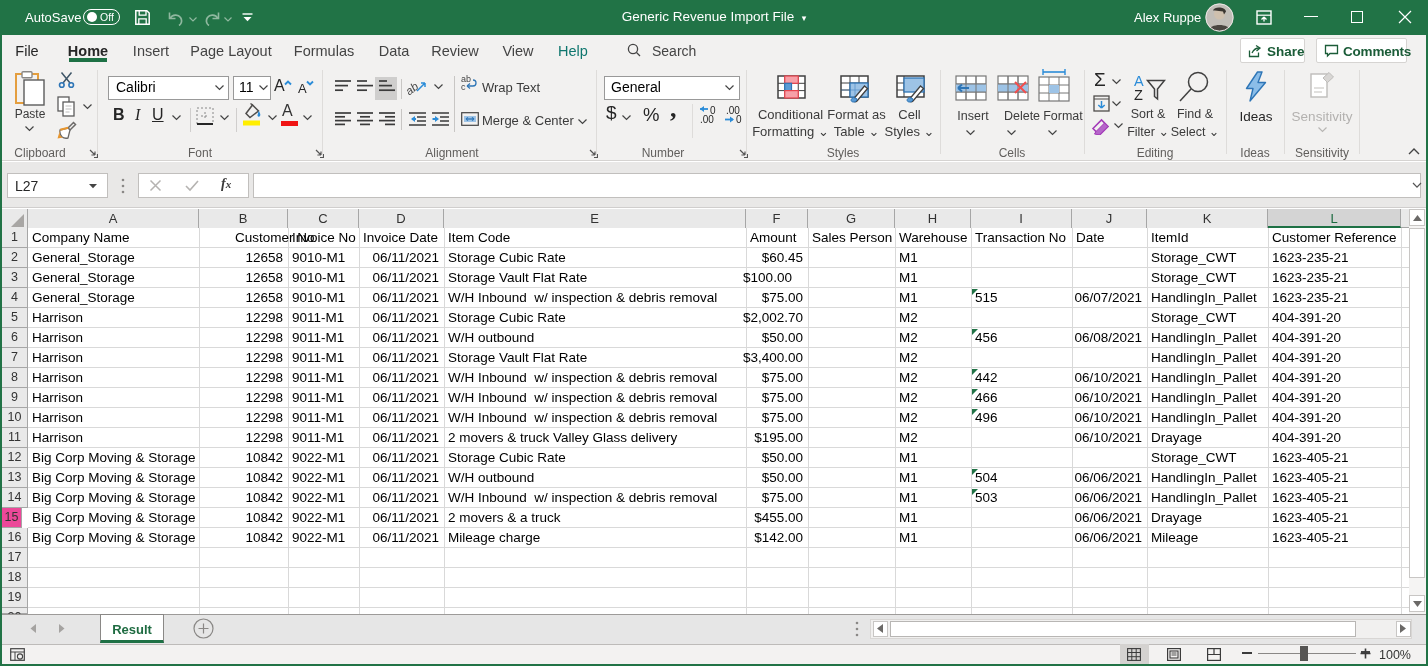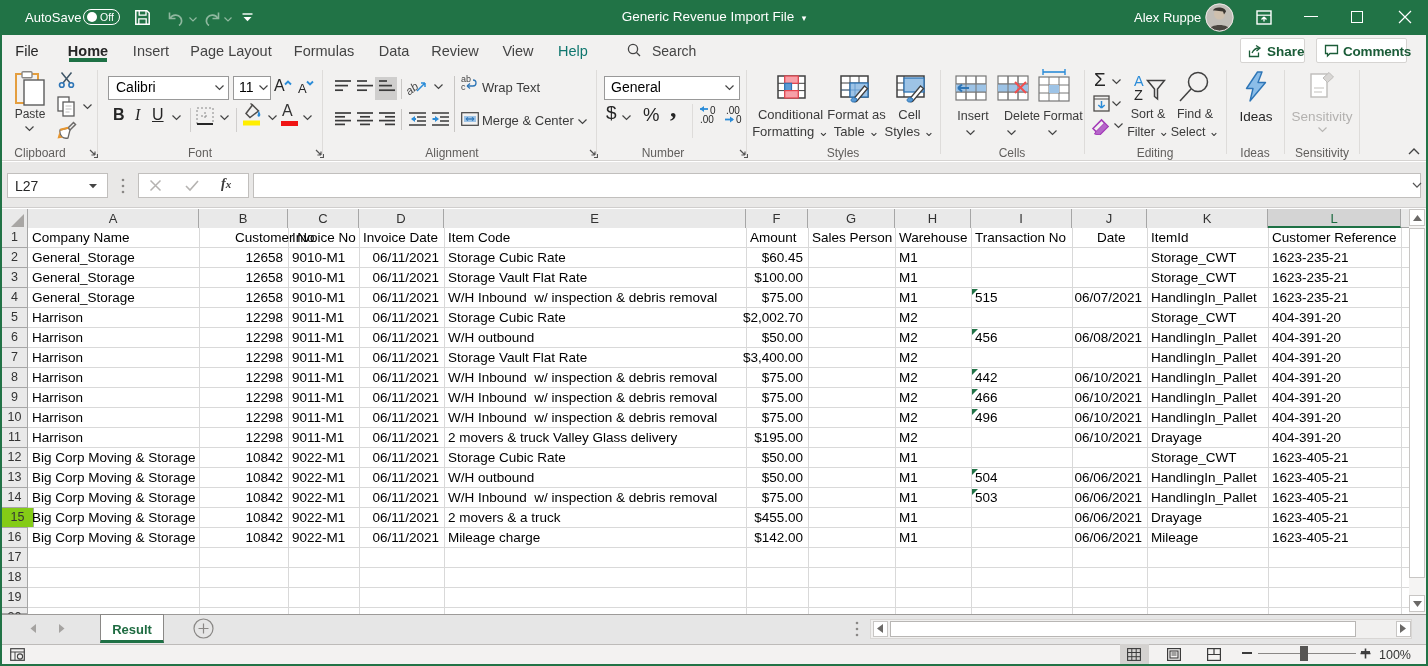--- a/index.html
+++ b/index.html
@@ -453,21 +453,21 @@
 <div class="abs" style="left:2px;top:308px;width:26px;height:20px;background:#e9e9e9;border-right:1px solid #a6a6a6;border-bottom:1px solid #a6a6a6;text-align:center;font-size:12.5px;color:#333;line-height:19px;">5</div>
 <div class="abs" style="left:2px;top:328px;width:26px;height:20px;background:#e9e9e9;border-right:1px solid #a6a6a6;border-bottom:1px solid #a6a6a6;text-align:center;font-size:12.5px;color:#333;line-height:19px;">6</div>
 <div class="abs" style="left:2px;top:348px;width:26px;height:20px;background:#e9e9e9;border-right:1px solid #a6a6a6;border-bottom:1px solid #a6a6a6;text-align:center;font-size:12.5px;color:#333;line-height:19px;">7</div>
 <div class="abs" style="left:2px;top:368px;width:26px;height:20px;background:#e9e9e9;border-right:1px solid #a6a6a6;border-bottom:1px solid #a6a6a6;text-align:center;font-size:12.5px;color:#333;line-height:19px;">8</div>
 <div class="abs" style="left:2px;top:388px;width:26px;height:20px;background:#e9e9e9;border-right:1px solid #a6a6a6;border-bottom:1px solid #a6a6a6;text-align:center;font-size:12.5px;color:#333;line-height:19px;">9</div>
 <div class="abs" style="left:2px;top:408px;width:26px;height:20px;background:#e9e9e9;border-right:1px solid #a6a6a6;border-bottom:1px solid #a6a6a6;text-align:center;font-size:12.5px;color:#333;line-height:19px;">10</div>
 <div class="abs" style="left:2px;top:428px;width:26px;height:20px;background:#e9e9e9;border-right:1px solid #a6a6a6;border-bottom:1px solid #a6a6a6;text-align:center;font-size:12.5px;color:#333;line-height:19px;">11</div>
 <div class="abs" style="left:2px;top:448px;width:26px;height:20px;background:#e9e9e9;border-right:1px solid #a6a6a6;border-bottom:1px solid #a6a6a6;text-align:center;font-size:12.5px;color:#333;line-height:19px;">12</div>
 <div class="abs" style="left:2px;top:468px;width:26px;height:20px;background:#e9e9e9;border-right:1px solid #a6a6a6;border-bottom:1px solid #a6a6a6;text-align:center;font-size:12.5px;color:#333;line-height:19px;">13</div>
 <div class="abs" style="left:2px;top:488px;width:26px;height:20px;background:#e9e9e9;border-right:1px solid #a6a6a6;border-bottom:1px solid #a6a6a6;text-align:center;font-size:12.5px;color:#333;line-height:19px;">14</div>
-<div class="abs" style="left:2px;top:508px;width:32px;height:20px;background:#84cc16;border-right:1px solid #a6a6a6;border-bottom:1px solid #a6a6a6;text-align:center;font-size:12.5px;color:#333;line-height:19px;">15</div>
+<div class="abs" style="left:2px;top:508px;width:20px;height:20px;background:#ec4899;border-right:1px solid #a6a6a6;border-bottom:1px solid #a6a6a6;text-align:center;font-size:12.5px;color:#333;line-height:19px;">15</div>
 <div class="abs" style="left:2px;top:528px;width:26px;height:20px;background:#e9e9e9;border-right:1px solid #a6a6a6;border-bottom:1px solid #a6a6a6;text-align:center;font-size:12.5px;color:#333;line-height:19px;">16</div>
 <div class="abs" style="left:2px;top:548px;width:26px;height:20px;background:#e9e9e9;border-right:1px solid #a6a6a6;border-bottom:1px solid #a6a6a6;text-align:center;font-size:12.5px;color:#333;line-height:19px;">17</div>
 <div class="abs" style="left:2px;top:568px;width:26px;height:20px;background:#e9e9e9;border-right:1px solid #a6a6a6;border-bottom:1px solid #a6a6a6;text-align:center;font-size:12.5px;color:#333;line-height:19px;">18</div>
 <div class="abs" style="left:2px;top:588px;width:26px;height:20px;background:#e9e9e9;border-right:1px solid #a6a6a6;border-bottom:1px solid #a6a6a6;text-align:center;font-size:12.5px;color:#333;line-height:19px;">19</div>
 <div class="abs" style="left:2px;top:608px;width:26px;height:6px;background:#e9e9e9;border-right:1px solid #a6a6a6;border-bottom:1px solid #a6a6a6;text-align:center;font-size:12.5px;color:#333;line-height:19px;">20</div>
 <div class="abs" style="left:199px;top:228px;width:1px;height:386px;background:#d9d9d9;"></div>
 <div class="abs" style="left:288px;top:228px;width:1px;height:386px;background:#d9d9d9;"></div>
 <div class="abs" style="left:359px;top:228px;width:1px;height:386px;background:#d9d9d9;"></div>
 <div class="abs" style="left:444px;top:228px;width:1px;height:386px;background:#d9d9d9;"></div>
 <div class="abs" style="left:746px;top:228px;width:1px;height:386px;background:#d9d9d9;"></div>
@@ -499,39 +499,39 @@
 <div class="abs" style="left:28px;top:607px;width:1381px;height:1px;background:#d9d9d9;"></div>
 <div class="cell" style="left:32px;top:228px;width:167px;">Company Name</div>
 <div class="cell" style="left:203px;top:228px;width:85px;margin-left:32px;">Customer No</div>
 <div class="cell" style="left:292px;top:228px;width:67px;">Invoice No</div>
 <div class="cell" style="left:363px;top:228px;width:81px;">Invoice Date</div>
 <div class="cell" style="left:448px;top:228px;width:298px;">Item Code</div>
 <div class="cell" style="left:750px;top:228px;width:58px;">Amount</div>
 <div class="cell" style="left:812px;top:228px;width:83px;">Sales Person</div>
 <div class="cell" style="left:899px;top:228px;width:72px;">Warehouse</div>
 <div class="cell" style="left:975px;top:228px;width:97px;">Transaction No</div>
-<div class="cell" style="left:1076px;top:228px;width:71px;margin-left:21px;">Date</div>
+<div class="cell" style="left:1076px;top:228px;width:71px;">Date</div>
 <div class="cell" style="left:1151px;top:228px;width:117px;">ItemId</div>
 <div class="cell" style="left:1272px;top:228px;width:129px;">Customer Reference</div>
 <div class="cell" style="left:32px;top:248px;width:167px;">General_Storage</div>
 <div class="cell num" style="left:185px;top:248px;width:98px;">12658</div>
 <div class="cell" style="left:292px;top:248px;width:67px;">9010-M1</div>
 <div class="cell num" style="left:345px;top:248px;width:94px;">06/11/2021</div>
 <div class="cell" style="left:448px;top:248px;width:298px;">Storage Cubic Rate</div>
 <div class="cell num" style="left:732px;top:248px;width:71px;">$60.45</div>
 <div class="cell" style="left:899px;top:248px;width:72px;">M1</div>
 <div class="cell num" style="left:1058px;top:248px;width:84px;"></div>
 <div class="cell" style="left:1151px;top:248px;width:117px;">Storage_CWT</div>
 <div class="cell" style="left:1272px;top:248px;width:129px;">1623-235-21</div>
 <div class="cell" style="left:32px;top:268px;width:167px;">General_Storage</div>
 <div class="cell num" style="left:185px;top:268px;width:98px;">12658</div>
 <div class="cell" style="left:292px;top:268px;width:67px;">9010-M1</div>
 <div class="cell num" style="left:345px;top:268px;width:94px;">06/11/2021</div>
 <div class="cell" style="left:448px;top:268px;width:298px;">Storage Vault Flat Rate</div>
-<div class="cell num" style="left:732px;top:268px;width:71px;">$100.00</div>
+<div class="cell num" style="left:732px;top:268px;width:71px;text-align:center;">$100.00</div>
 <div class="cell" style="left:899px;top:268px;width:72px;">M1</div>
 <div class="cell num" style="left:1058px;top:268px;width:84px;"></div>
 <div class="cell" style="left:1151px;top:268px;width:117px;">Storage_CWT</div>
 <div class="cell" style="left:1272px;top:268px;width:129px;">1623-235-21</div>
 <div class="cell" style="left:32px;top:288px;width:167px;">General_Storage</div>
 <div class="cell num" style="left:185px;top:288px;width:98px;">12658</div>
 <div class="cell" style="left:292px;top:288px;width:67px;">9010-M1</div>
 <div class="cell num" style="left:345px;top:288px;width:94px;">06/11/2021</div>
 <div class="cell" style="left:448px;top:288px;width:298px;">W/H Inbound&nbsp; w/ inspection &amp; debris removal</div>
 <div class="cell num" style="left:732px;top:288px;width:71px;">$75.00</div>

